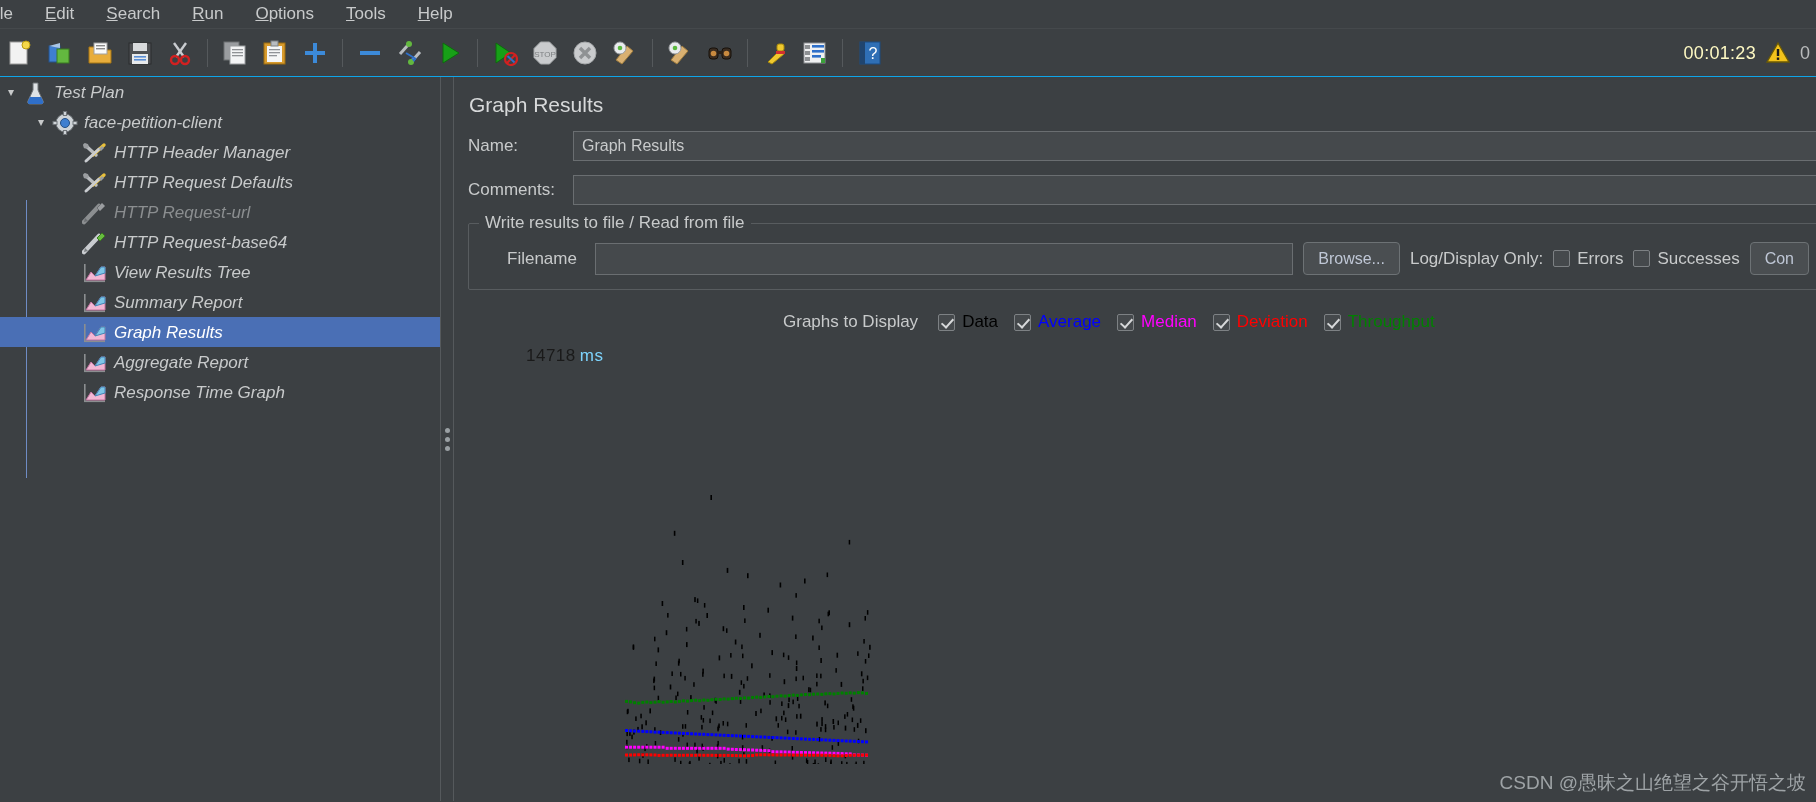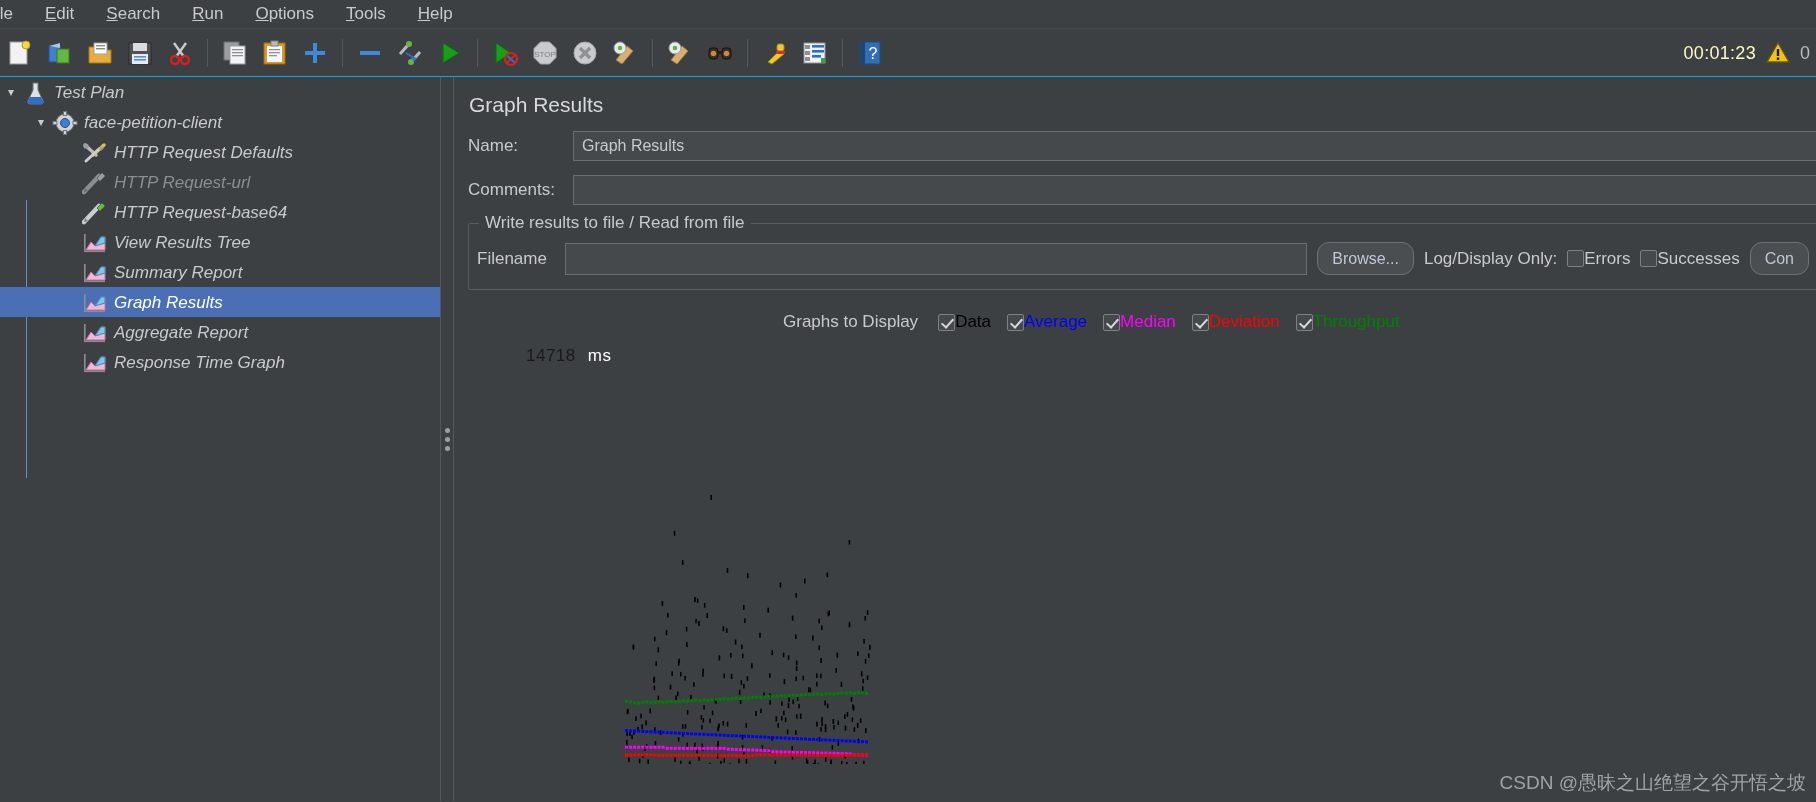--- a/index.html
+++ b/index.html
@@ -161,39 +161,39 @@
     margin-right: -2px;
   }
   #filegroup-legend {
     position: absolute;
     top: -11px; left: 10px;
     background: #3c4043;
     padding: 0 6px;
     font-size: 17px;
     color: #c8cacb;
   }
-  .file-row { display: flex; align-items: center; gap: 10px; }
+  .file-row { display: flex; align-items: center; gap: 10px; margin-left: 30px; }
   .file-label { font-size: 17px; color: #c8cacb; width: 78px; flex: 0 0 78px; }
   #filename-input {
     height: 32px;
     background: #45494c;
     border: 1px solid #6a6e71;
     color: #c8cacb;
     font-size: 16px;
     font-family: "Liberation Sans", sans-serif;
     padding: 0 8px;
     outline: none;
     flex: 1 1 auto;
     min-width: 0;
   }
   .btn {
     height: 33px;
     background: #4a4e51;
     border: 1px solid #6d7275;
-    border-radius: 12px;
+    border-radius: 4px;
     color: #bfc7d6;
     font-size: 16px;
     font-family: "Liberation Sans", sans-serif;
     padding: 0 14px;
     cursor: default;
     white-space: nowrap;
   }
   .logdisp-label { font-size: 17px; color: #c8cacb; white-space: nowrap; }
 
   .chk {
@@ -209,21 +209,21 @@
   }
   .chk.checked::after {
     content: "";
     position: absolute;
     left: 5px; top: 1px;
     width: 5px; height: 10px;
     border: solid #d7d9da;
     border-width: 0 2px 2px 0;
     transform: rotate(42deg);
   }
-  .chkwrap { display: flex; align-items: center; white-space: nowrap; justify-content: space-between; }
+  .chkwrap { display: flex; align-items: center; gap: 7px; white-space: nowrap; justify-content: space-between; }
   .chkwrap span.lbl { font-size: 17px; }
 
   
   #graphs-row {
     display: flex; align-items: center;
     gap: 16px;
     margin-top: 22px;
     padding-left: 315px;
   }
   #graphs-row .gtd-title { font-size: 17px; color: #c8cacb; margin-right: 4px; }
@@ -234,21 +234,21 @@
     margin-top: 14px;
     height: 420px;
   }
   #ylabel {
     position: absolute;
     left: 58px; top: 0;
     font-size: 17px;
     color: #1a1a1a;
     letter-spacing: .5px;
   }
-  #ylabel .unit { color: #ffffff; margin-left: 12px; }
+  #ylabel .unit { color: #7dd3fc; margin-left: 4px; }
   #plot {
     position: absolute;
     left: 155px; top: 28px;
     width: 250px; height: 390px;
   }
   #plot svg { display: block; }
 
   
   #watermark {
     position: absolute;
@@ -472,20 +472,34 @@
               <circle cx="13" cy="12" r="4.5" fill="#3f7fd0" stroke="#244f85"></circle>
               <g fill="#cfd4d8" stroke="#6f7478">
                 <rect x="11.4" y="0.5" width="3.2" height="4"></rect>
                 <rect x="11.4" y="19.5" width="3.2" height="4"></rect>
                 <rect x="1" y="10.4" width="4" height="3.2"></rect>
                 <rect x="21" y="10.4" width="4" height="3.2"></rect>
               </g>
             </svg>
           </div>
           <div class="tree-label">face-petition-client</div>
+        </div>
+        <div class="tree-row">
+          <div style="width: 60px; flex: 0 0 60px;"></div>
+          <div class="twisty"></div>
+          <div class="tree-icon">
+            <svg width="26" height="24">
+              <path d="M3 4 L14 14" stroke="#b9bcbf" stroke-width="3.4" stroke-linecap="round"></path>
+              <circle cx="4" cy="5" r="2.6" fill="#9a9da0"></circle>
+              <path d="M22 4 L11 14" stroke="#e8c03a" stroke-width="3.4" stroke-linecap="round"></path>
+              <path d="M4 20 L17 8" stroke="#c9ccd0" stroke-width="3" stroke-linecap="round"></path>
+              <path d="M17 8 l3 -3 l2 2 l-3 3 z" fill="#9a9da0"></path>
+            </svg>
+          </div>
+          <div class="tree-label">HTTP Header Manager</div>
         </div>
         <div class="tree-row">
           <div style="width: 60px; flex: 0 0 60px;"></div>
           <div class="twisty"></div>
           <div class="tree-icon">
             <svg width="26" height="24">
               <path d="M3 4 L14 14" stroke="#b9bcbf" stroke-width="3.4" stroke-linecap="round"></path>
               <circle cx="4" cy="5" r="2.6" fill="#9a9da0"></circle>
               <path d="M22 4 L11 14" stroke="#e8c03a" stroke-width="3.4" stroke-linecap="round"></path>
               <path d="M4 20 L17 8" stroke="#c9ccd0" stroke-width="3" stroke-linecap="round"></path>

